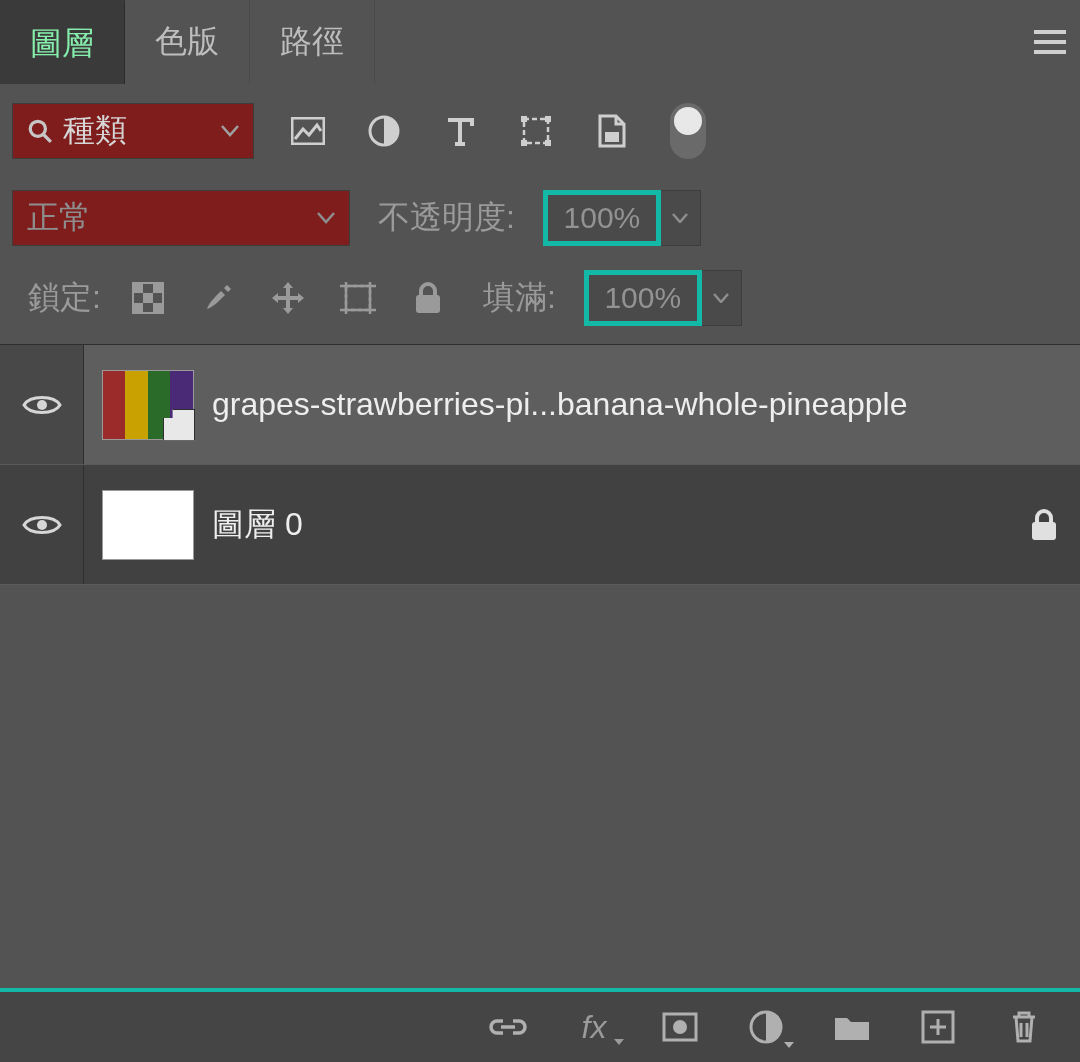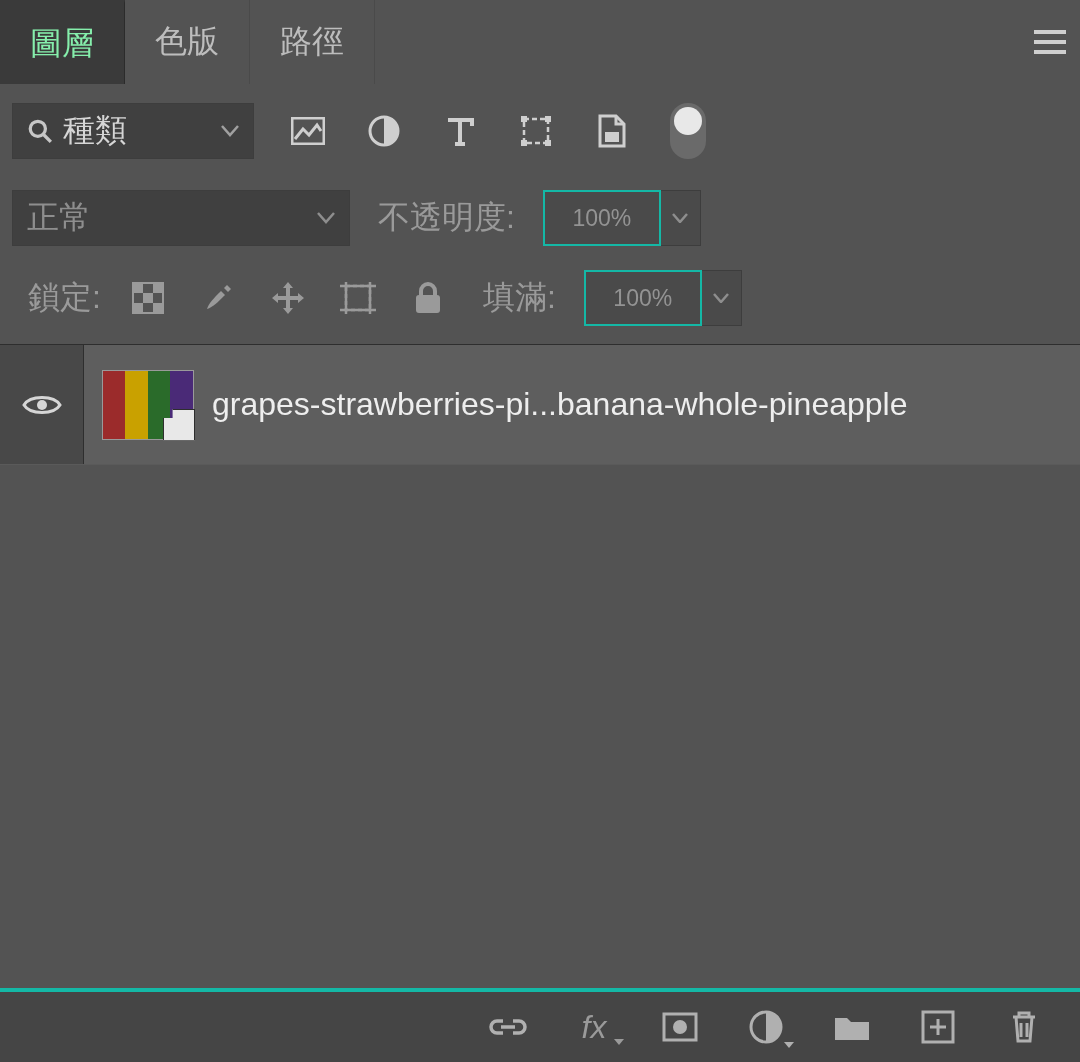--- a/index.html
+++ b/index.html
@@ -50,21 +50,21 @@
   align-items: center;
   padding: 12px 12px;
   gap: 28px;
 }
 .filter-row { height: 94px; }
 .blend-row { height: 80px; padding-top: 6px; padding-bottom: 6px; }
 .lock-row { height: 86px; padding-top: 6px; padding-bottom: 12px; padding-left: 28px; }
 
 .dropdown {
   border: 1px solid #3d3d3d;
-  background: #404040;
+  background: #7f1d1d;
   display: flex;
   align-items: center;
   height: 56px;
   padding: 0 14px;
   gap: 10px;
   color: #d6d6d6;
   font-size: 32px;
   position: relative;
 }
 .dropdown.filter { width: 242px; }
@@ -98,29 +98,29 @@
   position: absolute;
   top: 4px; left: 4px;
 }
 
 .text-label {
   font-size: 32px;
   color: #9a9a9a;
 }
 
 .pct-box {
-  border: 2px solid #14b8a6;
+  border: 5px solid #14b8a6;
   background: #4a4a4a;
   height: 56px;
   width: 118px;
   display: flex;
   align-items: center;
   justify-content: center;
   color: #939393;
-  font-size: 23px;
+  font-size: 30px;
 }
 .pct-chevron {
   border: 1px solid #3d3d3d;
   border-left: none;
   background: #4a4a4a;
   height: 56px;
   width: 40px;
   display: flex;
   align-items: center;
   justify-content: center;
@@ -356,20 +356,36 @@
     <div class="vis-col">
       <svg width="40" height="26" viewBox="0 0 40 26">
           <path d="M2 13c6-10 30-10 36 0-6 10-30 10-36 0z" fill="none" stroke="#d6d6d6" stroke-width="3"></path>
           <circle cx="20" cy="13" r="5" fill="#d6d6d6"></circle>
         </svg>
     </div>
     <div class="thumb fruit"></div>
     <div class="layer-name">grapes-strawberries-pi...banana-whole-pineapple</div>
     <div class="layer-lock"></div>
   </div>
+  <div class="layer-row">
+    <div class="vis-col">
+      <svg width="40" height="26" viewBox="0 0 40 26">
+          <path d="M2 13c6-10 30-10 36 0-6 10-30 10-36 0z" fill="none" stroke="#d6d6d6" stroke-width="3"></path>
+          <circle cx="20" cy="13" r="5" fill="#d6d6d6"></circle>
+        </svg>
+    </div>
+    <div class="thumb"></div>
+    <div class="layer-name">圖層 0</div>
+    <div class="layer-lock">
+      <svg width="30" height="34" viewBox="0 0 30 34">
+          <rect x="3" y="14" width="24" height="18" rx="3" fill="#e0e0e0"></rect>
+          <path d="M8 14v-4a7 7 0 0 1 14 0v4" fill="none" stroke="#e0e0e0" stroke-width="4"></path>
+        </svg>
+    </div>
+  </div>
 </div>
 
 <div class="filler"></div>
 
 <div class="bottom-bar">
   <div class="ic">
     <svg width="40" height="22" viewBox="0 0 40 22">
         <path d="M15 5H9a6 6 0 0 0 0 12h6M25 5h6a6 6 0 0 1 0 12h-6M13 11h14" fill="none" stroke="#b0b0b0" stroke-width="3.5"></path>
       </svg>
   </div>

